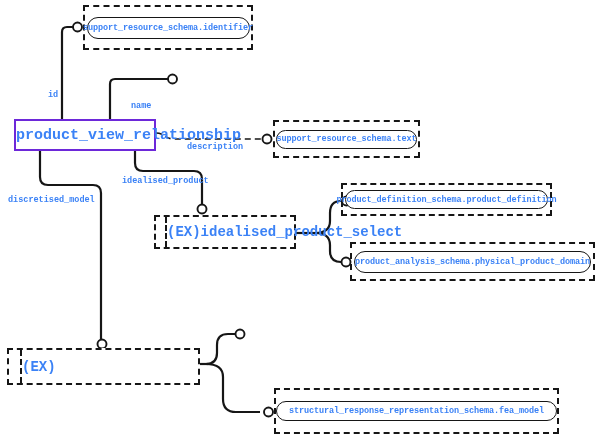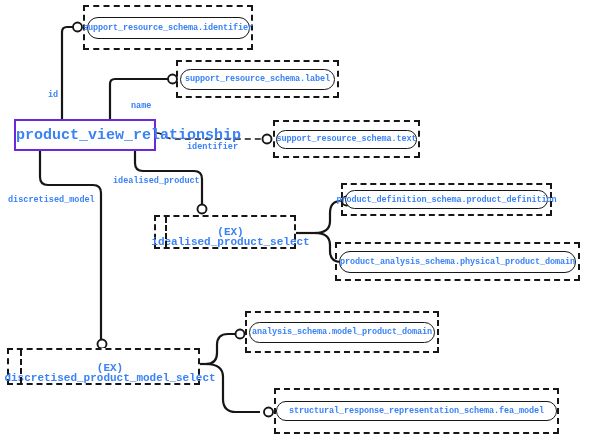--- a/index.html
+++ b/index.html
@@ -50,24 +50,24 @@
     font-size: 15px;
     font-weight: bold;
     white-space: nowrap;
   }
   .select-box {
     position: absolute;
     border: 2px dashed #161616;
     box-sizing: border-box;
     background: #ffffff;
     display: flex;
-    flex-direction: column;
+    flex-direction: row;
     align-items: center;
-    justify-content: flex-end;
-    font-size: 11px;
+    justify-content: flex-start;
+    font-size: 14px;
     font-weight: bold;
     line-height: 10px;
     white-space: nowrap;
     text-align: center;
   }
   .select-rule {
     position: absolute;
     top: 0; bottom: 0;
     border-left: 2px dashed #161616;
   }
@@ -113,25 +113,20 @@
     <circle class="conn-circle" cx="240" cy="334" r="4.5"></circle>
     <circle class="conn-circle" cx="268.5" cy="412" r="4.5"></circle>
   </svg>
 
   <div class="ref" style="left:83px; top:5px; width:170px; height:45px">
     <div class="pill" style="width:163px; height:22px">
       <span>support_resource_schema.identifier</span>
     </div>
   </div>
 
-  <div class="ref" style="left:176px; top:60px; width:163px; height:38px">
-    <div class="pill" style="width:155px; height:21px">
-      <span>support_resource_schema.label</span>
-    </div>
-  </div>
 
   <div class="ref" style="left:273px; top:120px; width:147px; height:38px">
     <div class="pill" style="width:141px; height:19px">
       <span>support_resource_schema.text</span>
     </div>
   </div>
 
   <div class="entity" style="left:14px; top:119px; width:142px; height:32px">
     <span>product_view_relationship</span>
   </div>
@@ -141,43 +136,37 @@
     <span>(EX)</span>
     <span>idealised_product_select</span>
   </div>
 
   <div class="ref" style="left:341px; top:183px; width:211px; height:33px">
     <div class="pill" style="width:203px; height:19px">
       <span>product_definition_schema.product_definition</span>
     </div>
   </div>
 
-  <div class="ref" style="left:335px; top:242px; width:245px; height:39px">
+  <div class="ref" style="left:350px; top:242px; width:245px; height:39px">
     <div class="pill" style="width:237px; height:22px">
       <span>product_analysis_schema.physical_product_domain</span>
     </div>
   </div>
 
   <div class="select-box" style="left:7px; top:348px; width:193px; height:37px; padding-left:13px">
     <span class="select-rule" style="left:11px"></span>
     <span>(EX)</span>
-    <span>discretised_product_model_select</span>
   </div>
 
-  <div class="ref" style="left:245px; top:311px; width:194px; height:42px">
-    <div class="pill" style="width:186px; height:21px">
-      <span>analysis_schema.model_product_domain</span>
-    </div>
-  </div>
 
   <div class="ref" style="left:274px; top:388px; width:285px; height:46px">
     <div class="pill" style="width:332px; height:20px">
       <span>structural_response_representation_schema.fea_model</span>
     </div>
   </div>
 
   <span class="attr-label" style="left:48px; top:90px">id</span>
   <span class="attr-label" style="left:131px; top:101px">name</span>
-  <span class="attr-label" style="left:187px; top:142px">identifier</span>
-  <span class="attr-label" style="left:113px; top:176px">idealised_product</span>
+  <span class="attr-label" style="left:187px; top:142px">description</span>
+  <span class="attr-label" style="left:122px; top:176px">idealised_product</span>
   <span class="attr-label" style="left:8px; top:195px">discretised_model</span>
 
 </div>
 
 </body></html>

